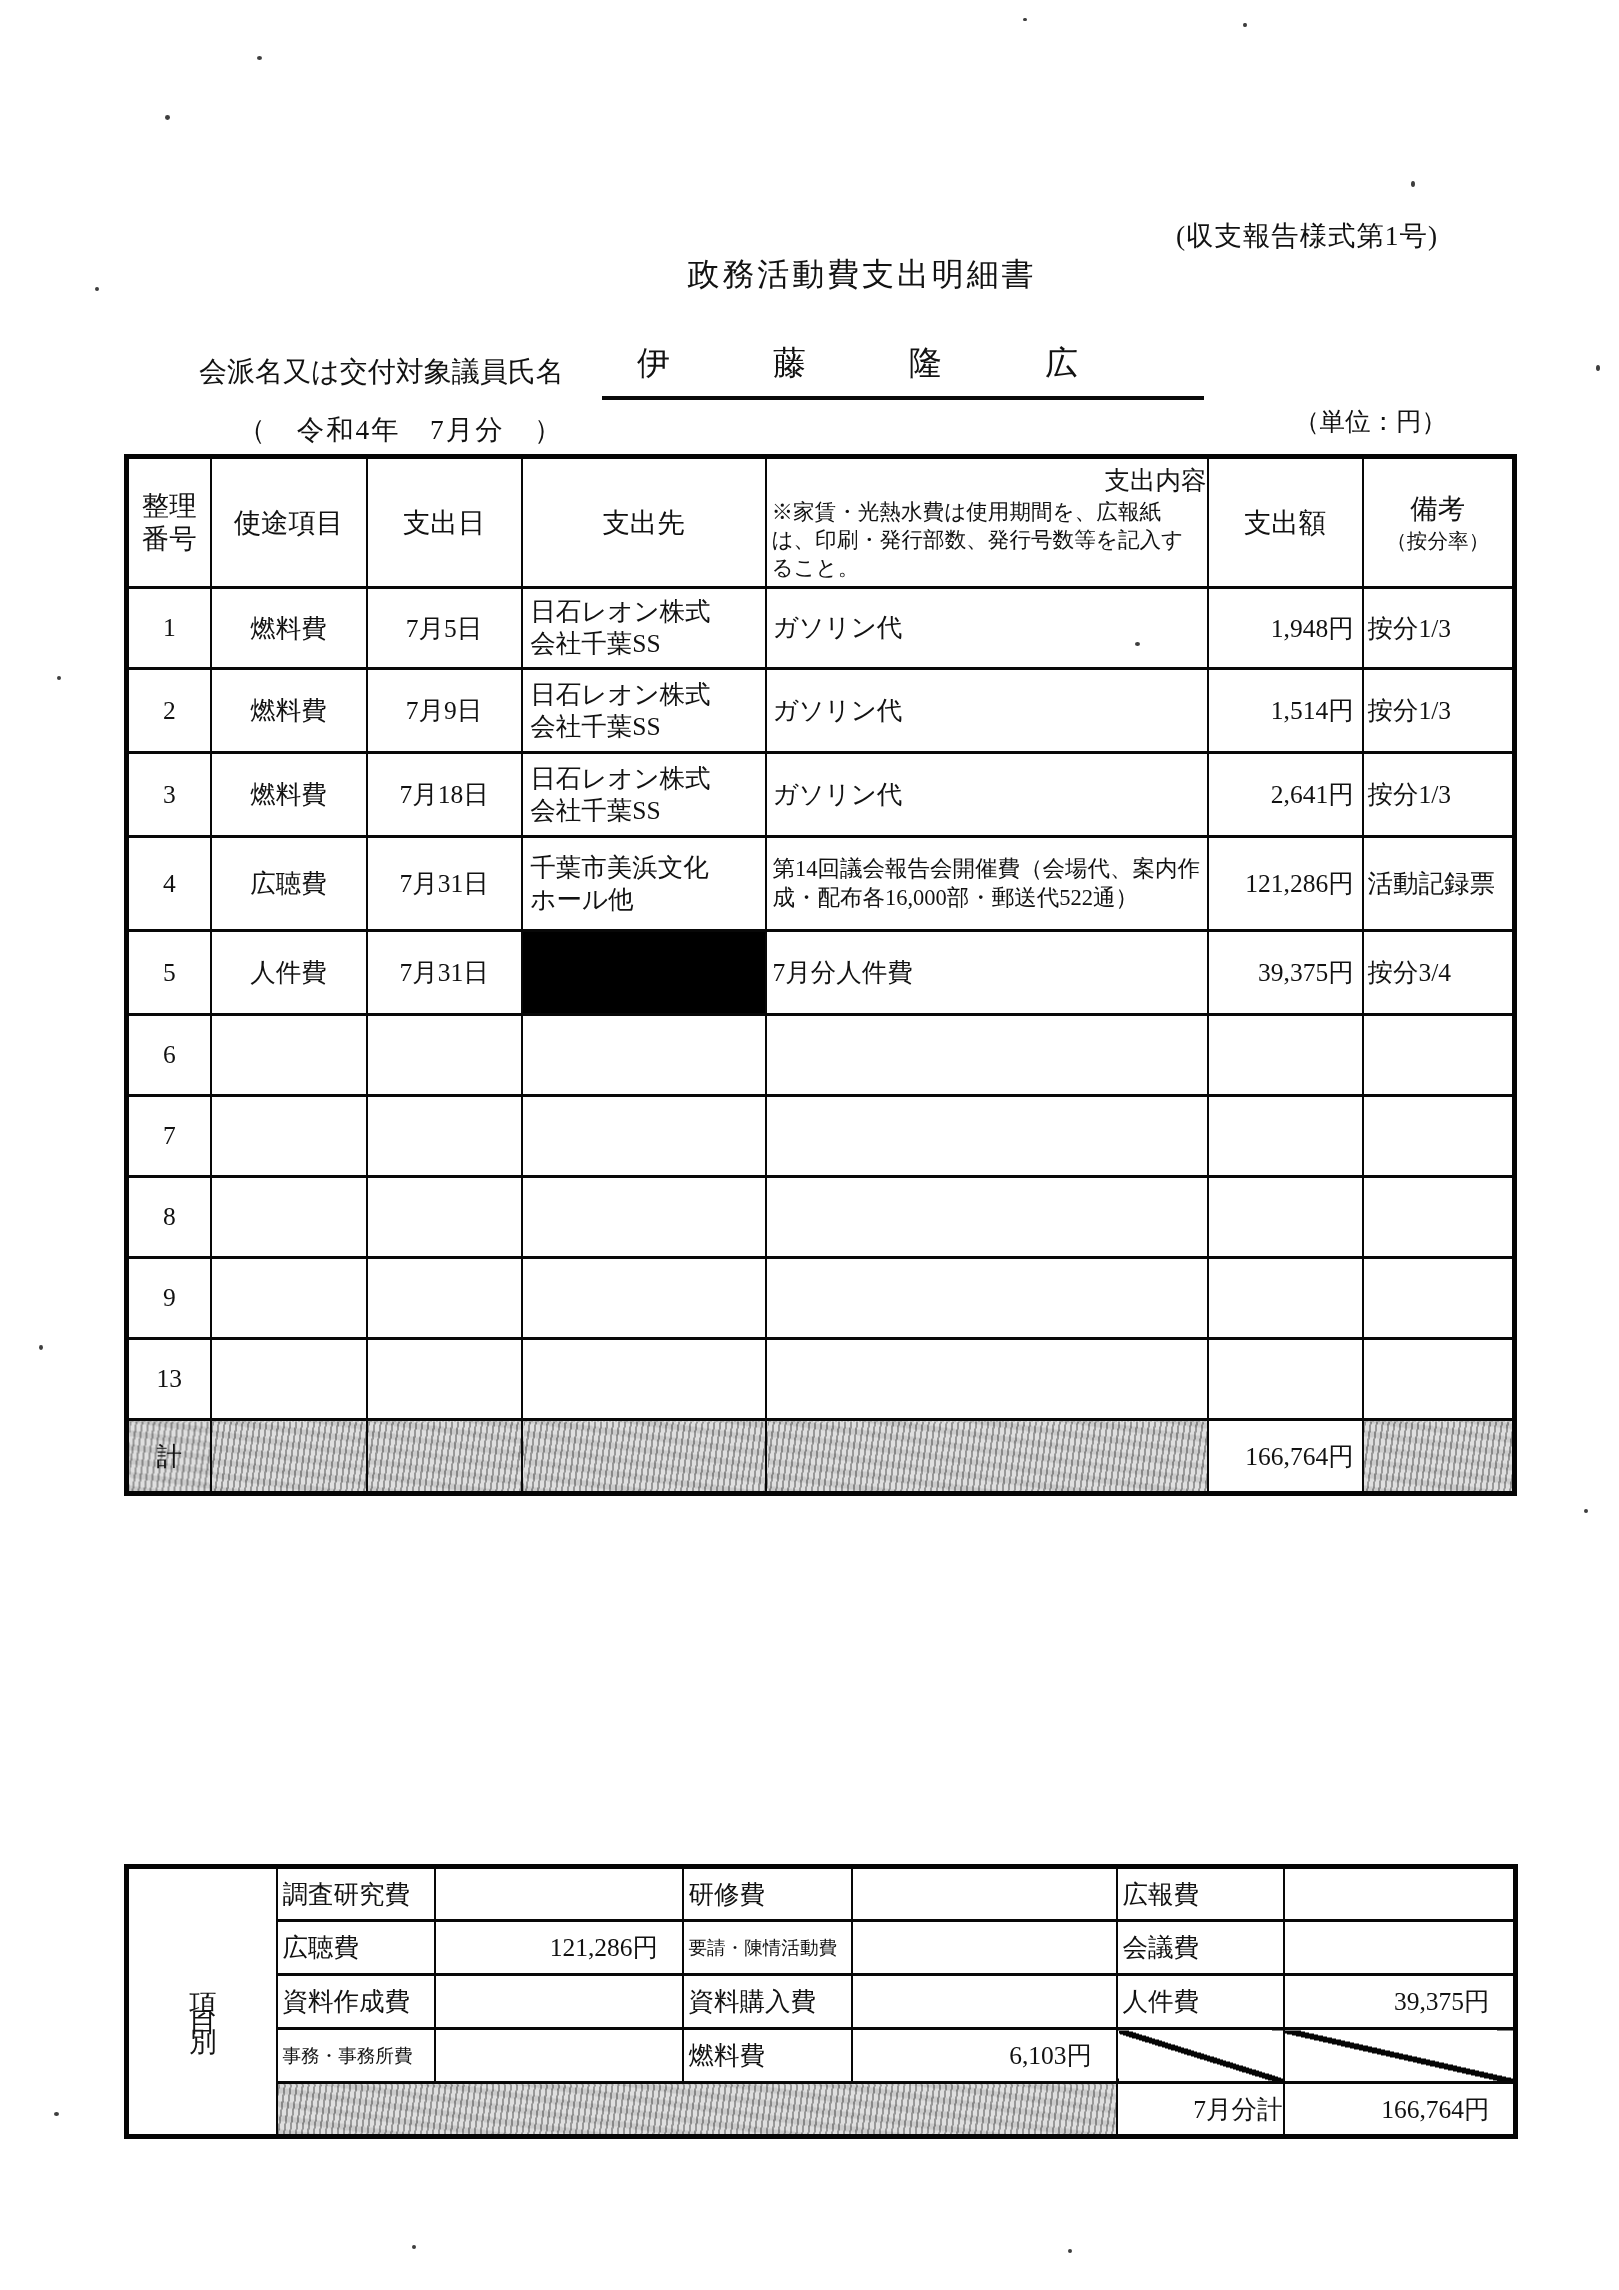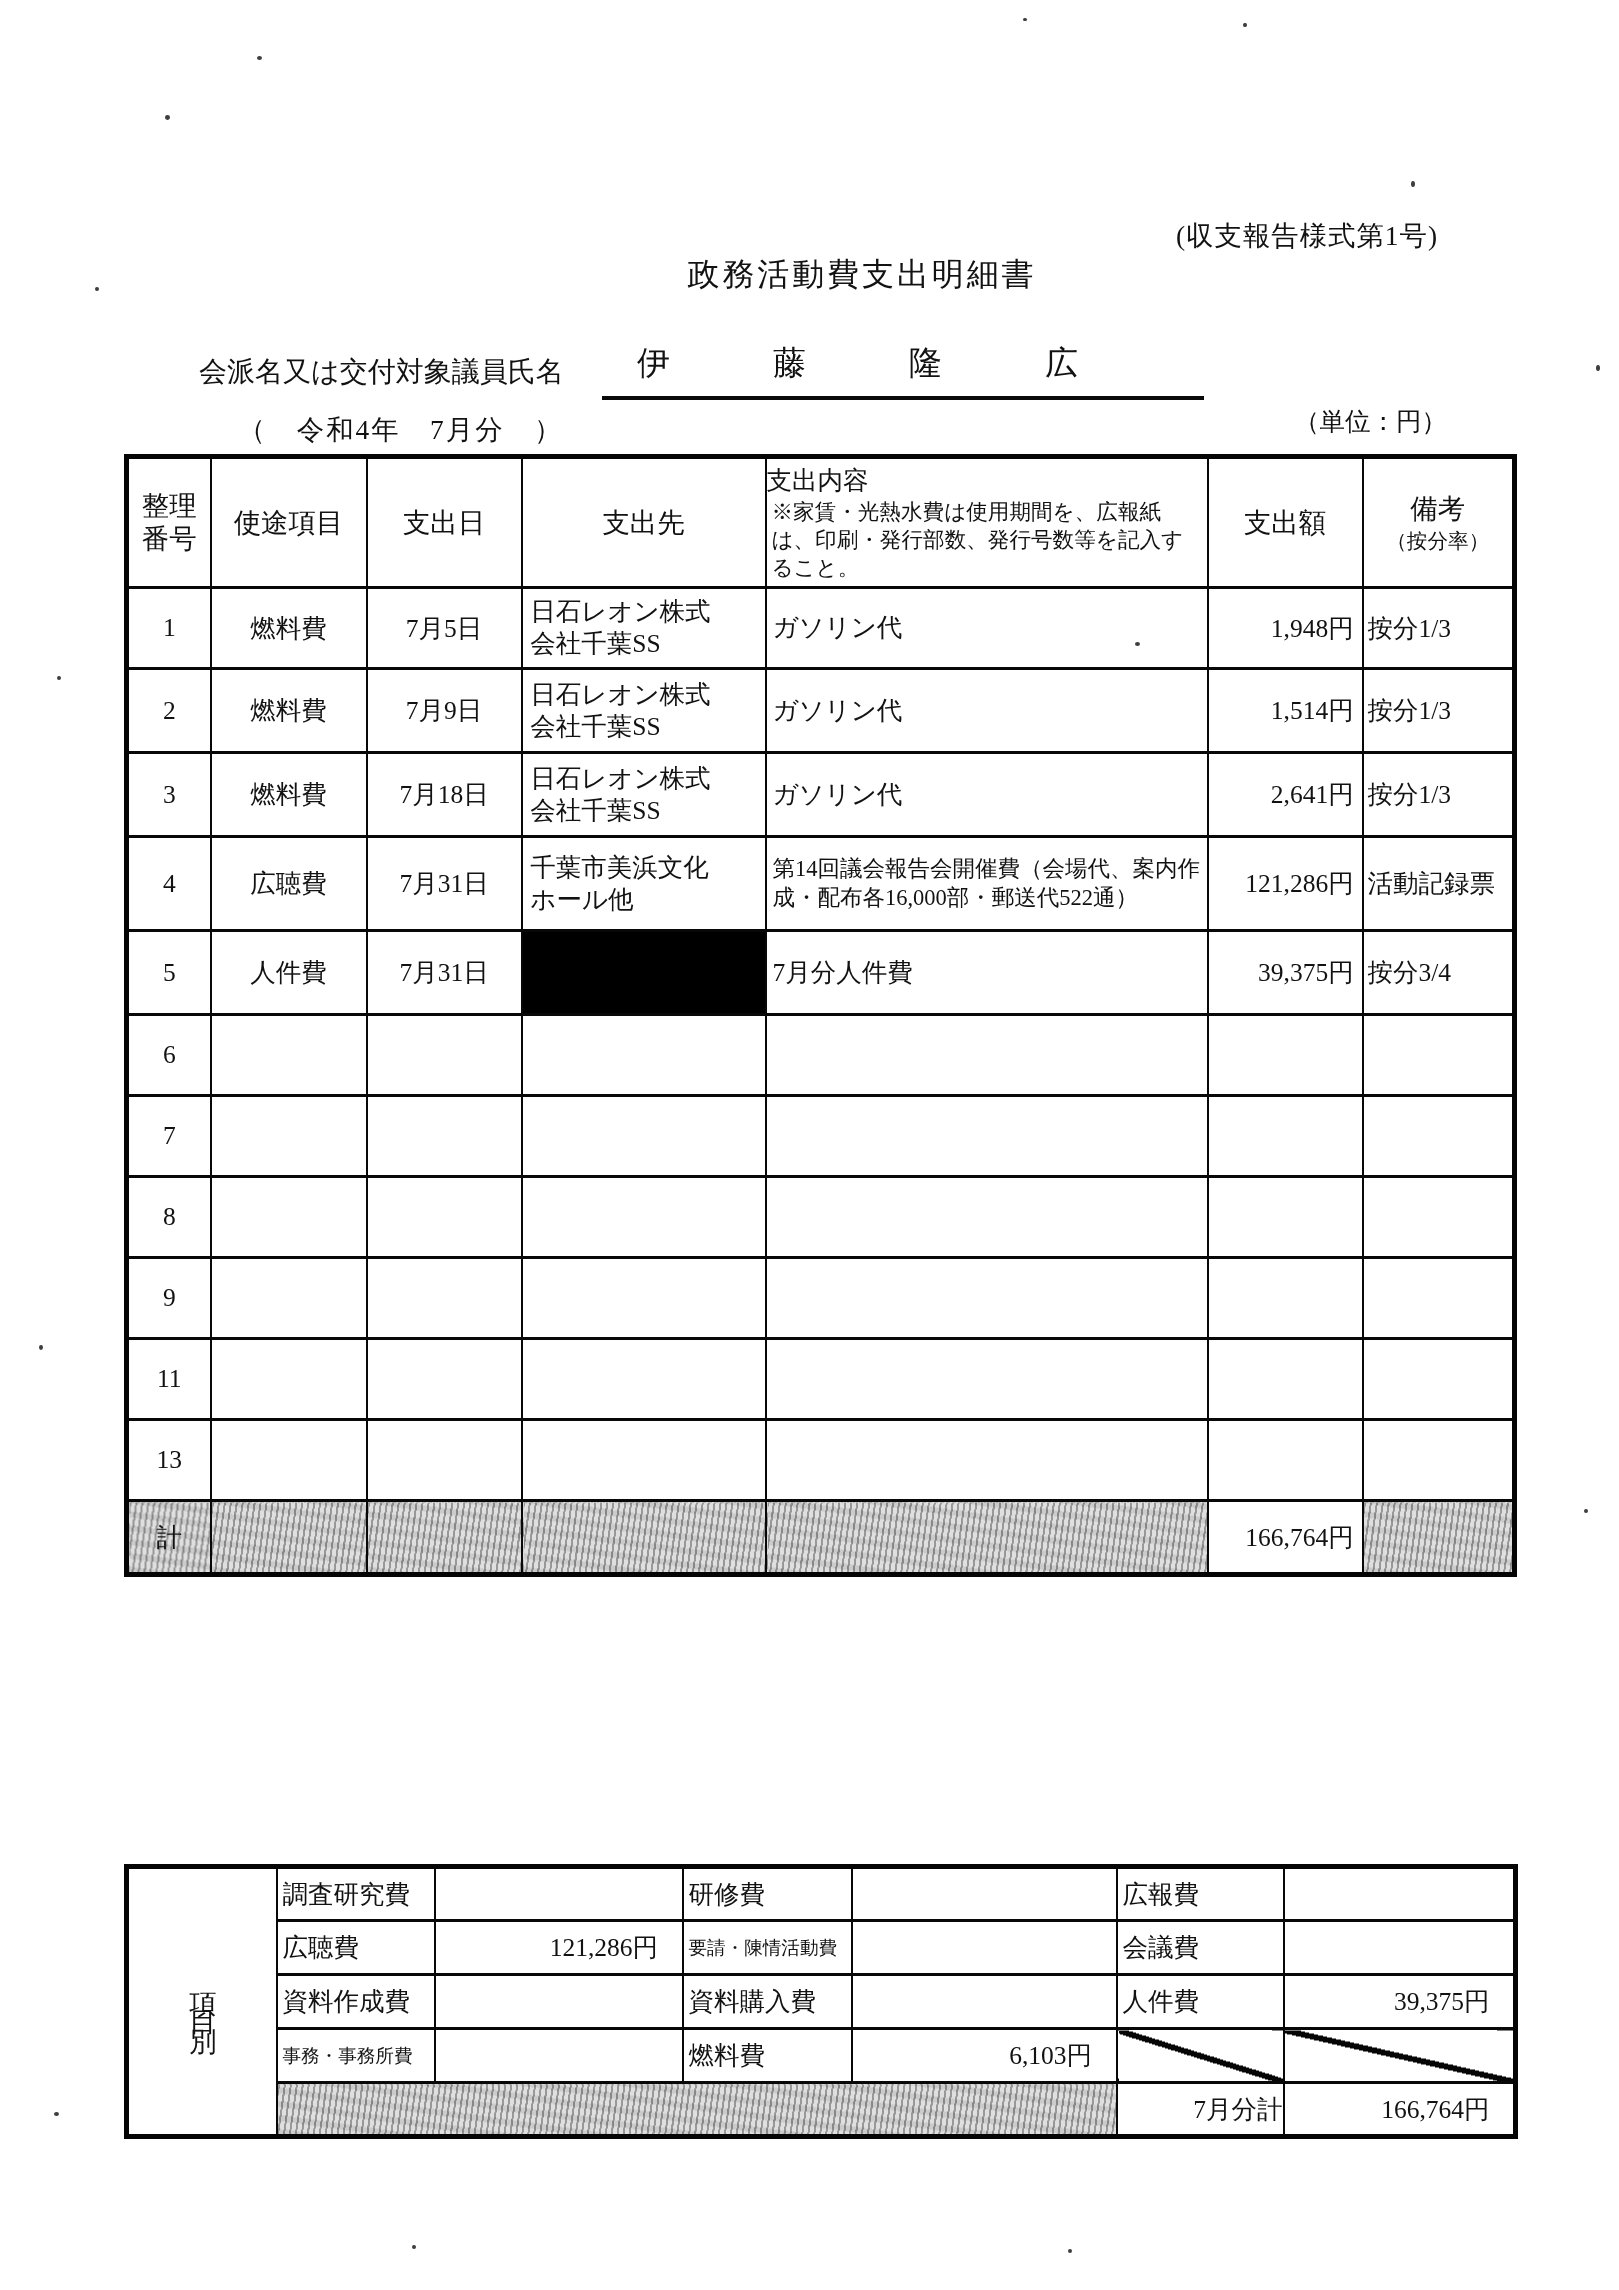--- a/index.html
+++ b/index.html
@@ -27,21 +27,21 @@
   #main-table{left:124px;top:454px;width:1388px;border:5.9px solid #050505;}
   #summary-table{left:124px;top:1864px;width:1388px;border:5.9px solid #050505;}
   th{font-size:27.4px;text-align:center;}
   td{font-size:25.5px;}
   .c{text-align:center;}
   .payee{text-align:left;padding:2px 7.8px;line-height:1.25;}
   .desc{text-align:left;padding:2px 5.9px;line-height:1.3;}
   .desc.small{font-size:22.5px;line-height:1.25;}
   .amt{text-align:right;padding-right:7.8px;}
   .rem{text-align:left;padding-left:3.9px;}
-  .content-th .content-title{font-size:25.5px;text-align:left;margin-top:2px;}
+  .content-th .content-title{font-size:25.5px;text-align:right;margin-top:2px;}
   .content-th .content-note{font-size:21.6px;text-align:left;padding:0 4.9px 2px 4.9px;line-height:1.3;font-weight:normal;}
   .remarks-th .sub{font-size:20.6px;}
   .no-head{white-space:pre-line;line-height:1.2;}
   .redacted{background:#000000;}
   .hatch{
     background-color:#cccccc;
     background-image:
       repeating-linear-gradient(98deg, rgba(45,45,45,.35) 0 2px, rgba(255,255,255,.28) 2px 5.9px),
       repeating-linear-gradient(8deg, rgba(0,0,0,.10) 0 5.9px, rgba(255,255,255,.12) 5.9px 13.7px);
   }
@@ -180,29 +180,20 @@
   <tr style="height:81px">
     <td class="c">9</td>
     <td></td>
         <td></td>
     <td></td>
         <td></td>
     <td></td>
         <td></td>
   </tr>
   <tr style="height:81px">
-    <td class="c">11</td>
-    <td></td>
-        <td></td>
-    <td></td>
-        <td></td>
-    <td></td>
-        <td></td>
-  </tr>
-  <tr style="height:81px">
     <td class="c">13</td>
     <td></td>
         <td></td>
     <td></td>
         <td></td>
     <td></td>
         <td></td>
   </tr>
   <tr style="height:74px">
     <td class="c hatch">計</td>

